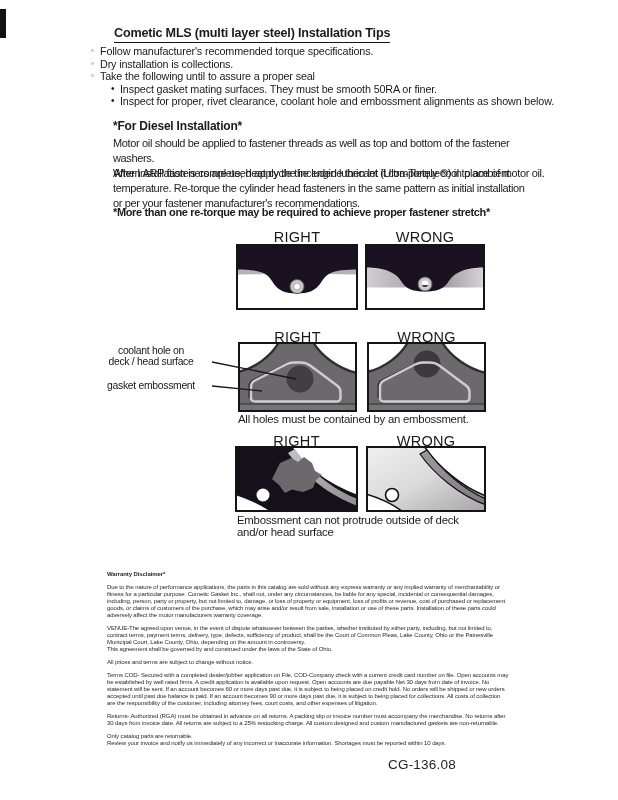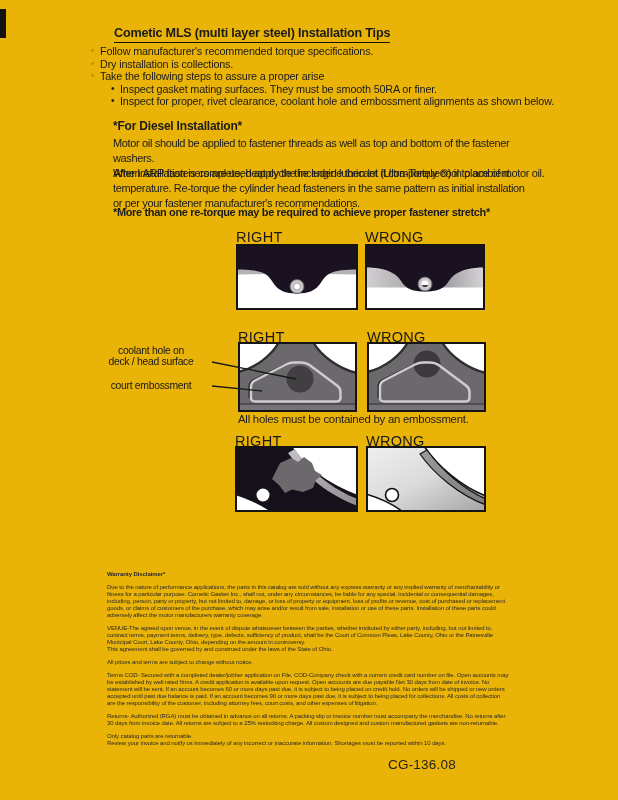--- a/index.html
+++ b/index.html
@@ -1,17 +1,17 @@
 <!DOCTYPE html>
 <html><head>
 <meta charset="utf-8">
 <style>
   html,body{margin:0;padding:0;background:#e9e9e9;}
   .page{
-    position:relative;width:618px;height:800px;background:#eab308;
+    position:relative;width:618px;height:800px;background:#ffffff;
     font-family:"Liberation Sans",sans-serif;color:#1b1b1b;overflow:hidden;
     margin:0 auto;
   }
   .abs{position:absolute;}
   .preline{white-space:pre-line;}
 
   .scan-artifact{left:0;top:9px;width:6px;height:29px;background:#121212;}
 
   .title{
     left:114px;top:26px;font-size:12.6px;font-weight:bold;letter-spacing:-0.2px;
@@ -22,21 +22,21 @@
   .tip-row{display:flex;align-items:flex-start;line-height:12.6px;}
   .tip-row.sub{padding-left:20px;}
   .tip-marker{width:9px;font-size:8px;line-height:12.6px;flex:none;}
   .tip-marker.dot{font-size:10px;}
 
   .diesel-heading{left:113px;top:119px;font-size:12px;font-weight:bold;letter-spacing:-0.2px;}
   .diesel-p1{left:113px;top:136px;width:440px;font-size:11px;line-height:15.2px;letter-spacing:-0.35px;}
   .diesel-p2{left:113px;top:166px;width:440px;font-size:11px;line-height:15.2px;letter-spacing:-0.35px;}
   .diesel-note{left:113px;top:206px;width:440px;font-size:11px;letter-spacing:-0.35px;font-weight:bold;}
 
-  .rw-label{font-size:14.5px;letter-spacing:0.3px;text-align:left;color:#191919;}
+  .rw-label{font-size:14.5px;letter-spacing:0.3px;text-align:center;color:#191919;}
   .caption{font-size:11.4px;letter-spacing:-0.25px;}
   .diag{line-height:0;}
   .diag svg{display:block;}
 
   .coolant-label,.emboss-label{
     font-size:10.4px;letter-spacing:-0.3px;text-align:center;line-height:11.2px;color:#191919;
   }
 
   .legal{left:107px;top:571px;width:422px;font-size:6px;line-height:7px;letter-spacing:-0.1px;color:#2a2a2a;}
   .legal .lp{margin:0 0 6px 0;}
@@ -58,21 +58,21 @@
     <div class="tip-row">
       <span class="tip-marker">◦</span>
       <span>Follow manufacturer's recommended torque specifications.</span>
     </div>
     <div class="tip-row">
       <span class="tip-marker">◦</span>
       <span>Dry installation is collections.</span>
     </div>
     <div class="tip-row">
       <span class="tip-marker">◦</span>
-      <span>Take the following steps to assure a proper arise</span>
+      <span>Take the following until to assure a proper seal</span>
     </div>
     <div class="tip-row sub">
       <span class="tip-marker dot">•</span>
       <span>Inspect gasket mating surfaces.  They must be smooth 50RA or finer.</span>
     </div>
     <div class="tip-row sub">
       <span class="tip-marker dot">•</span>
       <span>Inspect for proper, rivet clearance, coolant hole and embossment alignments as shown below.</span>
     </div>
   </div>
@@ -122,21 +122,21 @@
       <rect x="1" y="1" width="118" height="64" fill="none" stroke="#141414" stroke-width="2"></rect>
     </svg>
   </div>
 
 
   <div class="abs rw-label" style="left:238px;top:329px;width:119px;">RIGHT</div>
   <div class="abs rw-label" style="left:367px;top:329px;width:119px;">WRONG</div>
 
   <div class="abs coolant-label preline" style="left:91px;top:345px;width:120px;">coolant hole on
 deck / head surface</div>
-  <div class="abs emboss-label" style="left:91px;top:380px;width:120px;">court embossment</div>
+  <div class="abs emboss-label" style="left:91px;top:380px;width:120px;">gasket embossment</div>
 
   <div class="abs diag" style="left:238px;top:342px;">
     <svg width="119" height="70" viewBox="0 0 119 70">
       <rect width="119" height="70" fill="#6b696c"></rect>
       <line x1="0" y1="62" x2="119" y2="62" stroke="#474548" stroke-width="1.6"></line>
       <rect y="63" width="119" height="7" fill="#757378"></rect>
       <path d="M0,0 H41 C34,13 18,26 0,30 Z" fill="#ffffff"></path>
       <path d="M41,0 C34,13 18,26 0,30" fill="none" stroke="#2f2d30" stroke-width="2.4"></path>
       <path d="M119,0 H75 C83,14 101,27 119,31 Z" fill="#ffffff"></path>
       <path d="M75,0 C83,14 101,27 119,31" fill="none" stroke="#2f2d30" stroke-width="2.4"></path>
@@ -207,20 +207,22 @@
       <rect width="120" height="66" fill="#ffffff"></rect>
       <path d="M0,0 H58 C71,20 96,41 120,50 V66 H37 C27,58 13,52 0,48 Z" fill="url(#d3wb)"></path>
       <path d="M58,0 C71,20 96,41 120,50" fill="none" stroke="#111111" stroke-width="1.6"></path>
       <path d="M0,48 C13,52 27,58 37,66" fill="none" stroke="#111111" stroke-width="1.6"></path>
       <path d="M61,4 C76,25 99,44 120,53 L120,59 C93,49 68,28 54,8 Z" fill="url(#d3ws)" stroke="#111111" stroke-width="1.2"></path>
       <circle cx="26" cy="49" r="6.5" fill="#ffffff" stroke="#111111" stroke-width="1.6"></circle>
       <rect x="1" y="1" width="118" height="64" fill="none" stroke="#141414" stroke-width="2"></rect>
     </svg>
   </div>
 
+  <div class="abs caption preline" style="left:237px;top:514px;line-height:12px;">Embossment can not protrude outside of deck
+and/or head surface</div>
 
   <div class="abs legal">
     <div class="legal-heading">Warranty Disclaimer*</div>
     <div class="lp preline">Due to the nature of performance applications, the parts in this catalog are sold without any express warranty or any implied warranty of merchantability or
 fitness for a particular purpose.  Cometic Gasket Inc., shall not, under any circumstances, be liable for any special, incidental or consequential damages,
 including, person, party or property, but not limited to, damage, or loss of property or equipment, loss of profits or revenue, cost of purchased or replacement
 goods, or claims of customers of the purchase, which may arise and/or result from sale, installation or use of these parts.  Installation of these parts could
 adversely affect the motor manufacturers warranty coverage.</div>
     <div class="lp tight preline">VENUE-The agreed upon venue, in the event of dispute whatsoever between the parties, whether instituted by either party, including, but not limited to,
 contract terms, payment terms, delivery, type, defects, sufficiency of product, shall be the Court of Common Pleas, Lake County, Ohio or the Painesville

